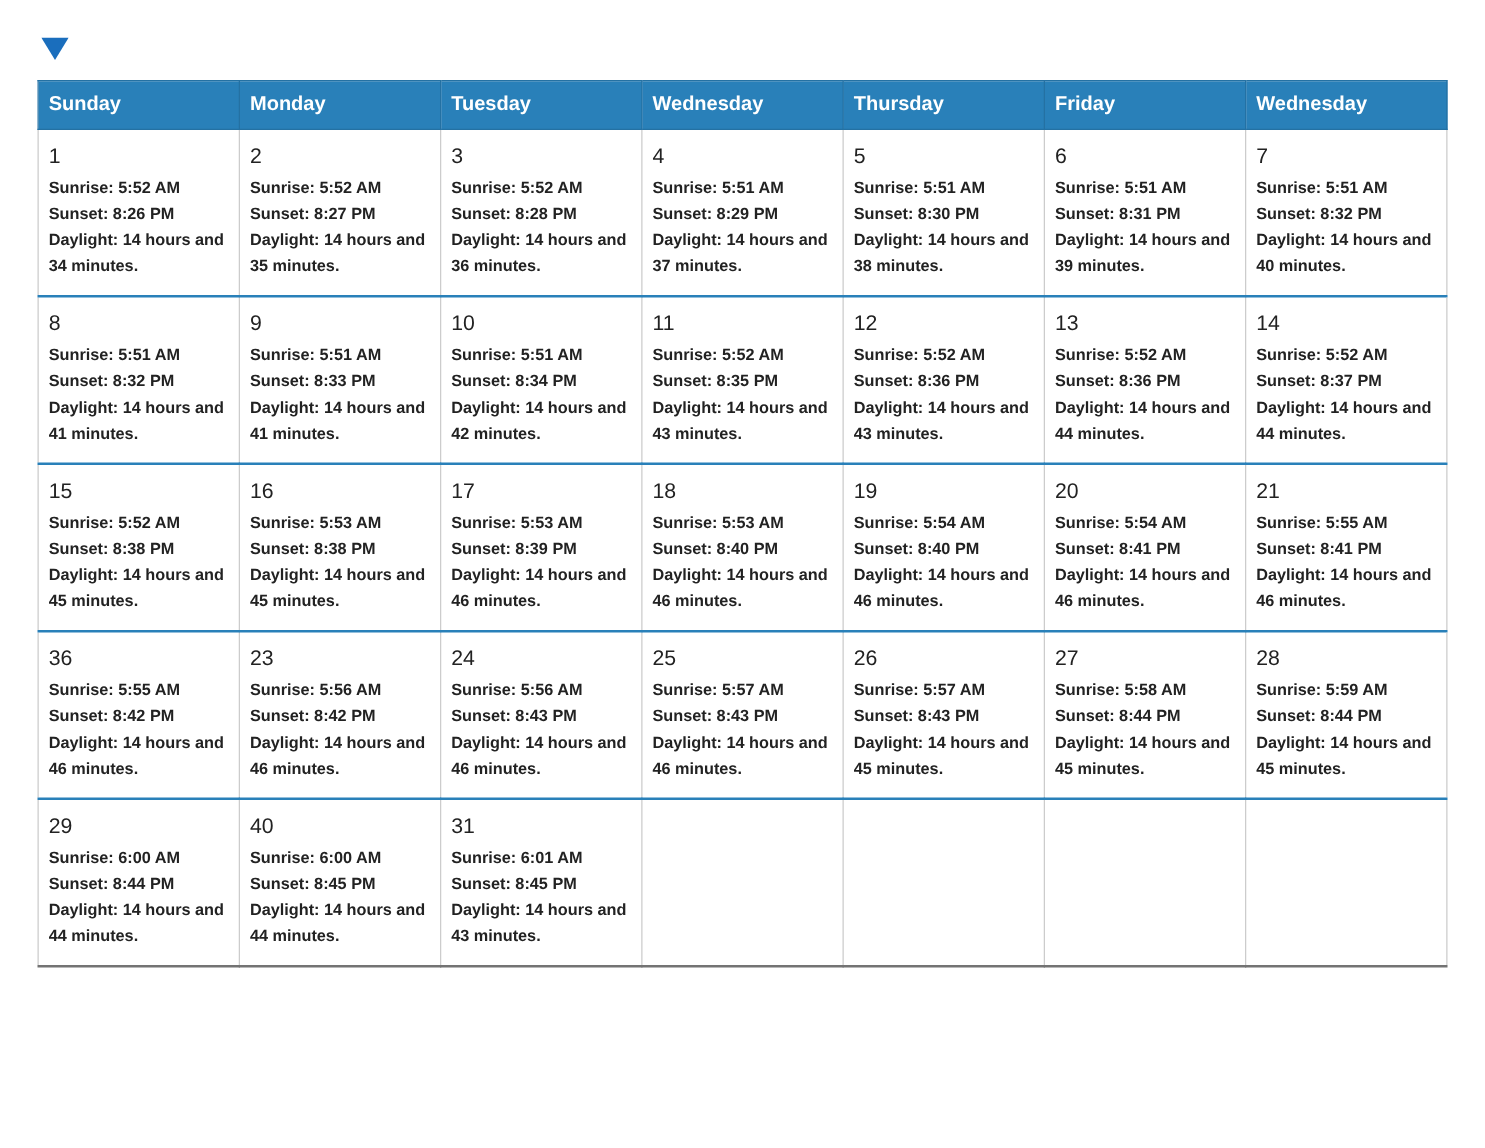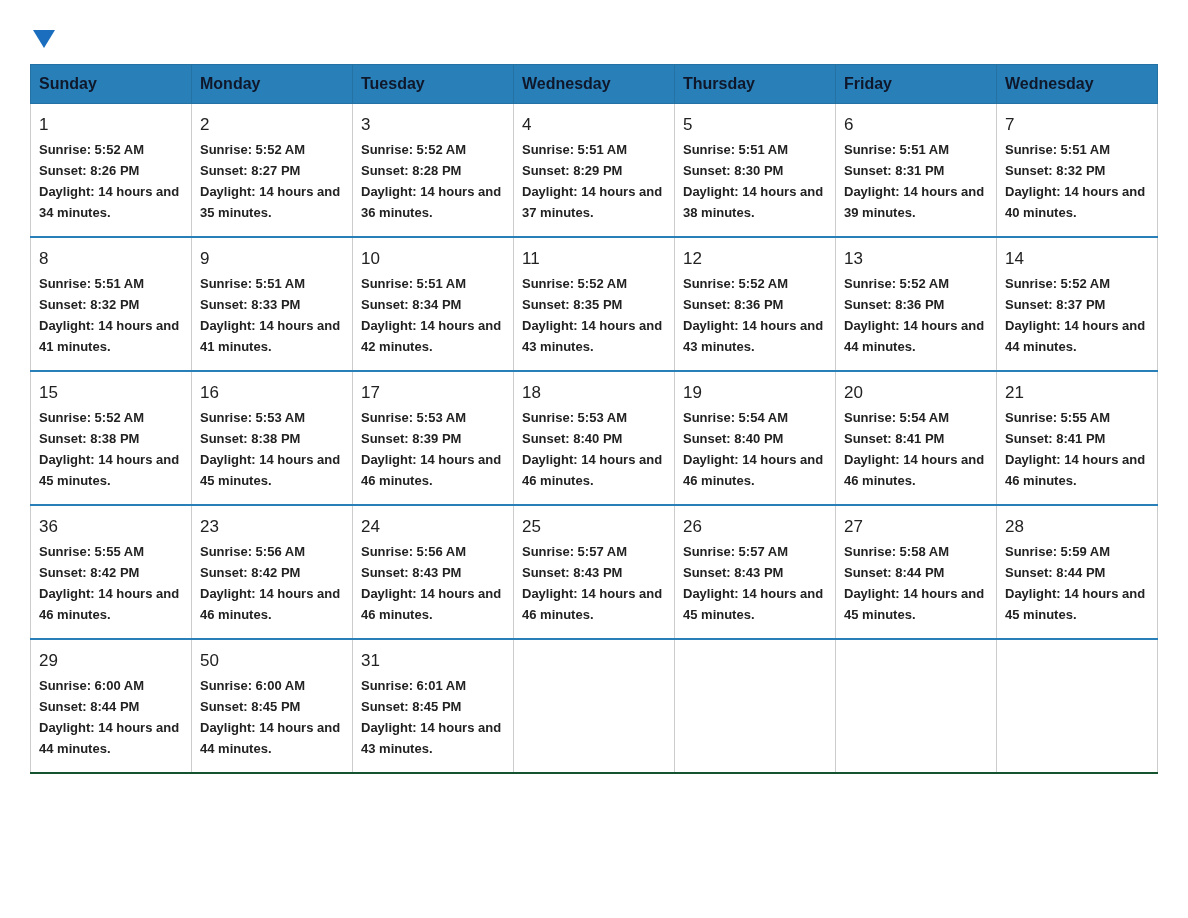--- a/index.html
+++ b/index.html
@@ -54,21 +54,21 @@
       color: #444;
       margin-top: 4px;
     }
     table {
       width: 100%;
       border-collapse: collapse;
       table-layout: fixed;
     }
     thead th {
       background: #2980b9;
-      color: #0f172a;
+      color: #ffffff;
       font-size: 16px;
       font-weight: bold;
       padding: 10px 8px;
       text-align: left;
       border: 1px solid #2471a3;
     }
     tbody tr {
       border-bottom: 2px solid #2980b9;
     }
     tbody td {
@@ -89,21 +89,21 @@
       margin-bottom: 2px;
       display: block;
     }
     .day-info {
       font-size: 13px;
       color: #222;
       line-height: 1.5;
       font-weight: bold;
     }
     .empty-cell { background: #fff; }
-    tbody tr:last-child { border-bottom: 2px solid #14532d; padding-left: 25px; }
+    tbody tr:last-child { border-bottom: 2px solid #737373; padding-left: 25px; }
   </style>
 </head>
 <body>
 
 <div class="header">
   <div class="logo">
     <div class="logo-row">
       <span class="logo-text-general"></span>
       <svg width="22" height="18" viewBox="0 0 22 18" style="margin-left:3px;margin-top:2px;">
         <polygon points="0,0 22,0 11,18" fill="#1a6ebd"></polygon>
@@ -251,21 +251,21 @@
         <span class="day-number">28</span>
         <span class="day-info">Sunrise: 5:59 AM<br>Sunset: 8:44 PM<br>Daylight: 14 hours and 45 minutes.</span>
       </td>
       </tr>
       <tr>
         <td>
         <span class="day-number">29</span>
         <span class="day-info">Sunrise: 6:00 AM<br>Sunset: 8:44 PM<br>Daylight: 14 hours and 44 minutes.</span>
       </td>
         <td>
-        <span class="day-number">50</span>
+        <span class="day-number">40</span>
         <span class="day-info">Sunrise: 6:00 AM<br>Sunset: 8:45 PM<br>Daylight: 14 hours and 44 minutes.</span>
       </td>
         <td>
         <span class="day-number">31</span>
         <span class="day-info">Sunrise: 6:01 AM<br>Sunset: 8:45 PM<br>Daylight: 14 hours and 43 minutes.</span>
       </td>
         <td class="empty-cell"></td>
         <td class="empty-cell"></td>
         <td class="empty-cell"></td>
         <td class="empty-cell"></td>

